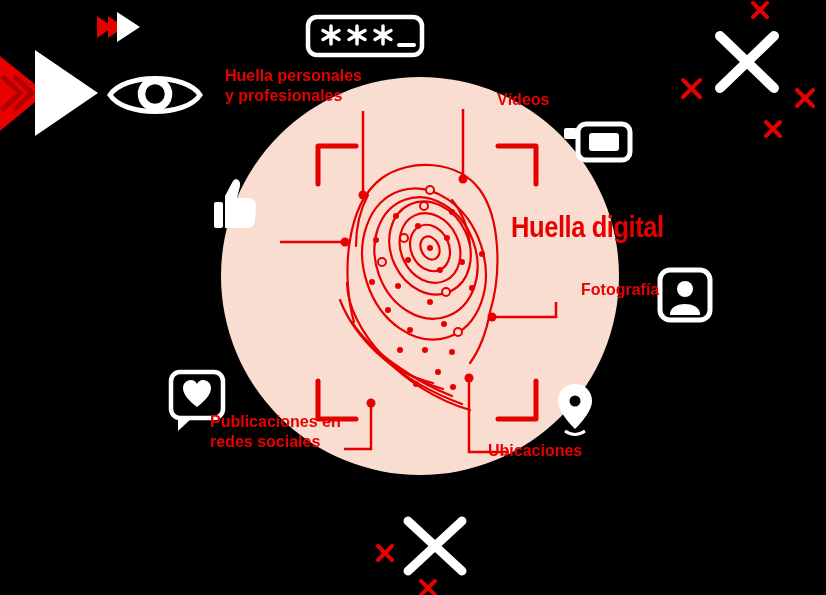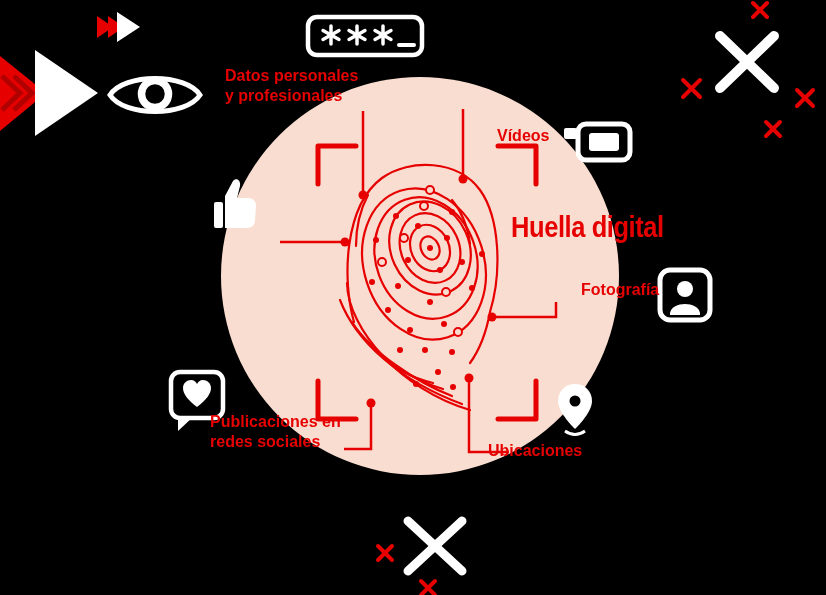--- a/index.html
+++ b/index.html
@@ -6,21 +6,21 @@
   .stage{
     position:relative;width:826px;height:595px;background:#000000;
     overflow:hidden;font-family:"Liberation Sans",sans-serif;
   }
   .stage svg.canvas{position:absolute;left:0;top:0;}
   .label{
     position:absolute;color:#e60000;font-weight:bold;font-size:16px;
     line-height:1.25;letter-spacing:0;
   }
   .label-datos{left:225px;top:66px;width:142px;}
-  .label-videos{left:497px;top:90px;white-space:nowrap;margin-top:36px;}
+  .label-videos{left:497px;top:90px;white-space:nowrap;}
   .label-opiniones{left:108px;top:230px;white-space:nowrap;}
   .label-fotografia{left:549px;top:280px;white-space:nowrap;margin-left:32px;}
   .label-publicaciones{left:210px;top:412px;width:142px;}
   .label-ubicaciones{left:488px;top:441px;white-space:nowrap;}
   .title{
     position:absolute;left:511px;top:210px;color:#e60000;
     font-size:30px;font-weight:bold;white-space:nowrap;
     transform:scaleX(0.85);transform-origin:left center;letter-spacing:-0.5px;
   }
 </style>
@@ -207,19 +207,19 @@
       </g>
       <g>
         <line x1="421" y1="581" x2="435" y2="595"></line>
           <line x1="435" y1="581" x2="421" y2="595"></line>
       </g>
     </g>
   </svg>
 
   <div class="title">Huella digital</div>
 
-  <div class="label label-datos">Datos personales y profesionales</div>
+  <div class="label label-datos">Huella personales y profesionales</div>
   <div class="label label-videos">Vídeos</div>
   <div class="label label-fotografia">Fotografía</div>
   <div class="label label-publicaciones">Publicaciones en redes sociales</div>
   <div class="label label-ubicaciones">Ubicaciones</div>
 
 </div>
 
 </body></html>

